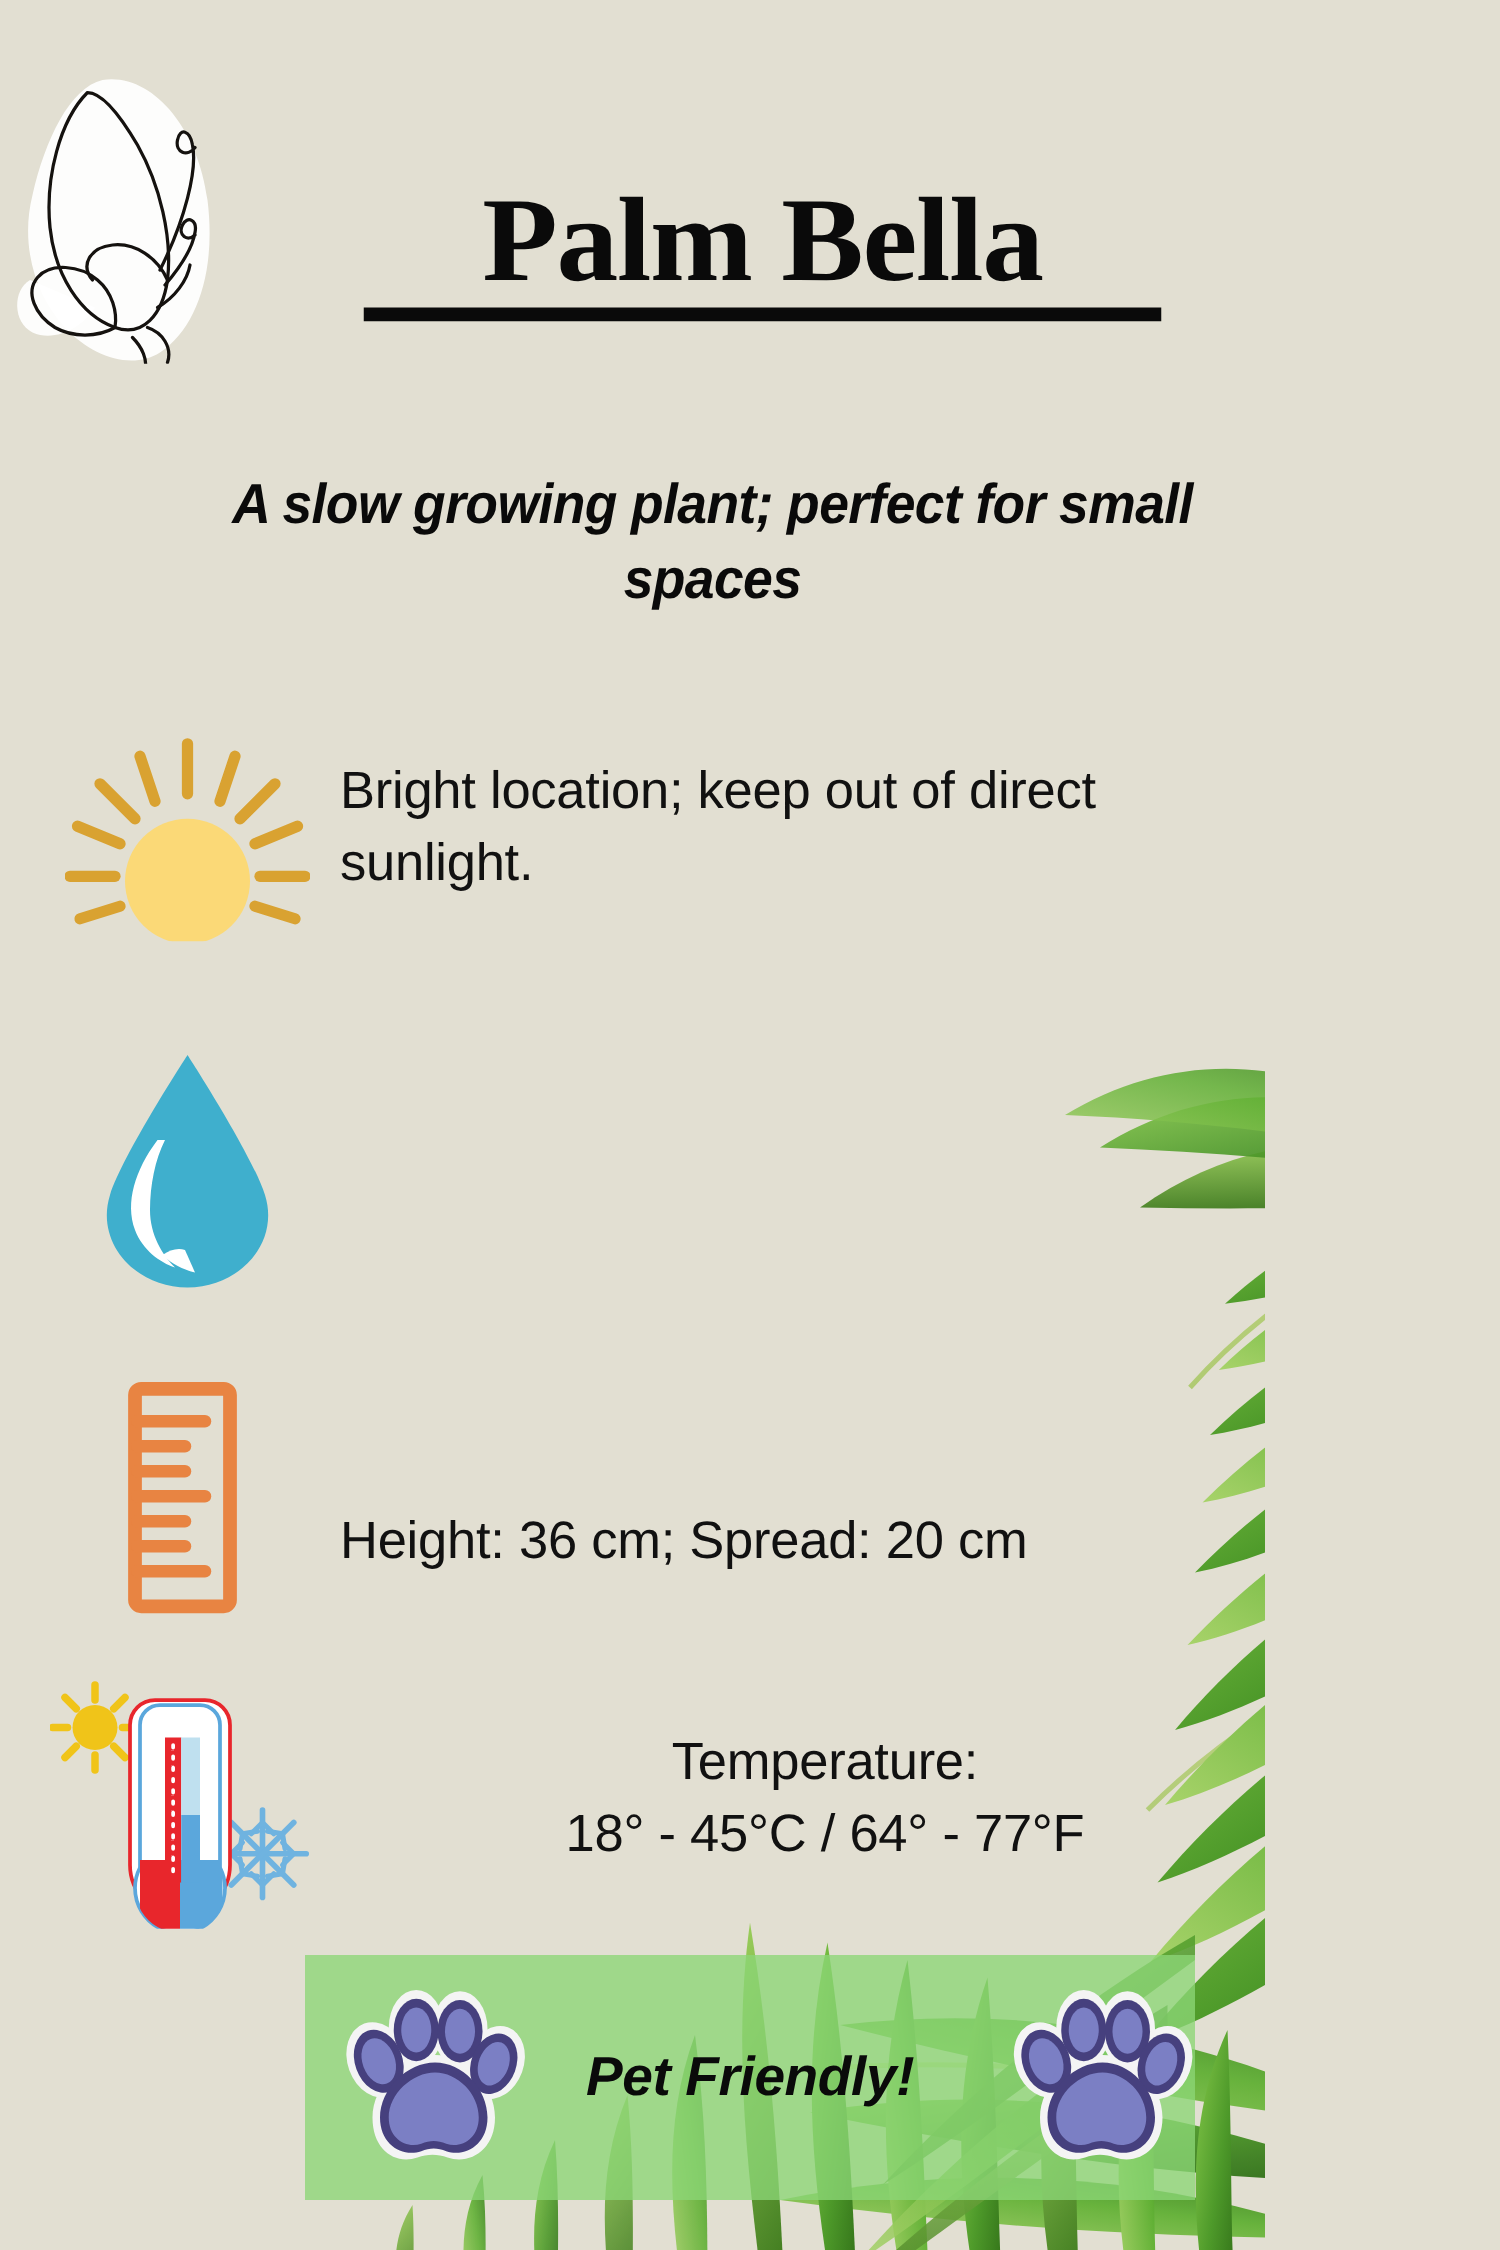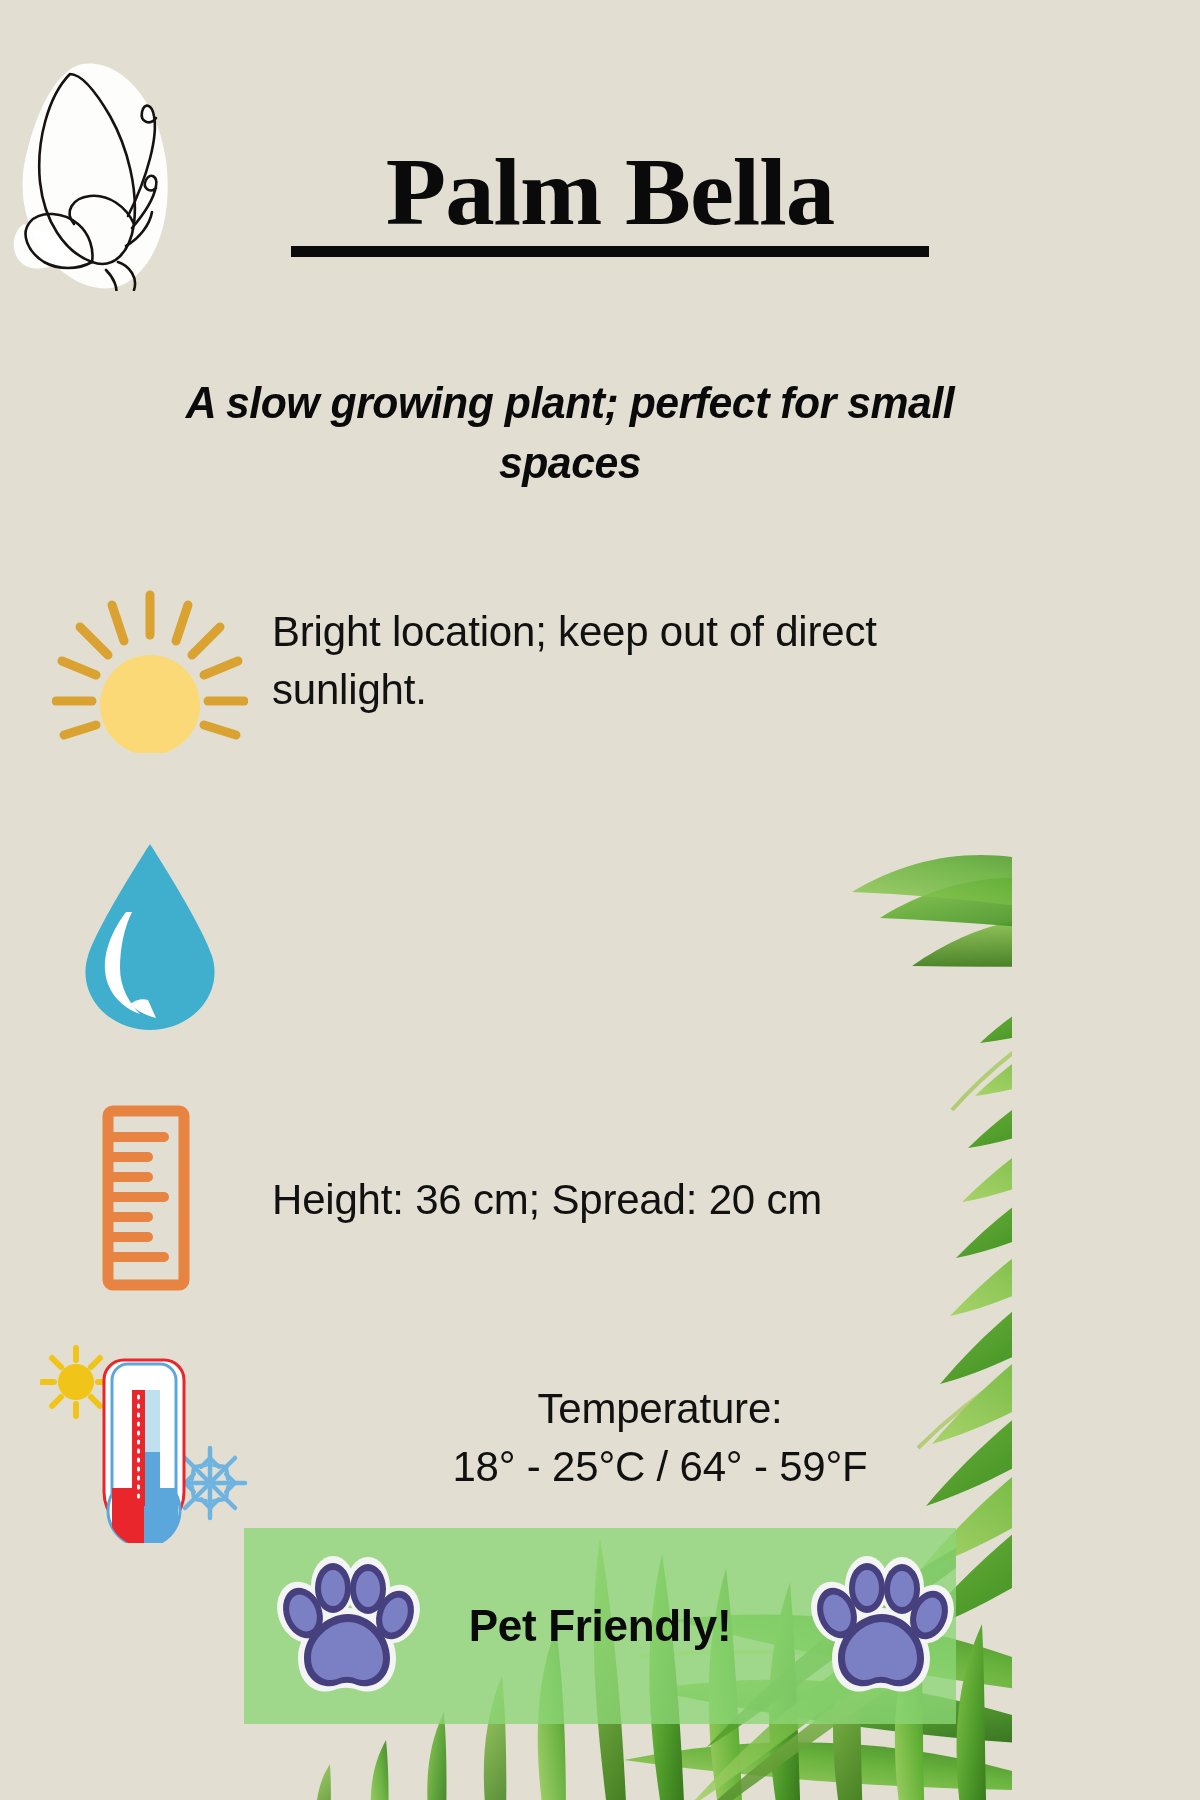--- a/index.html
+++ b/index.html
@@ -86,35 +86,36 @@
     letter-spacing:-0.2px;
   }
   #row-light{ left:52px; top:535px; }
   #row-light .row-icon{ width:196px;height:170px; }
   #row-light .row-text{ width:760px; margin-left:24px; margin-top:20px; }
 
   #row-water{ left:52px; top:790px; }
   #row-water .row-icon{ width:196px;height:200px; }
   #row-water .row-text{ width:800px; margin-left:24px; margin-top:8px; }
 
-  #row-size{ left:52px; top:1055px; }
+  #row-size{ left:52px; top:1055px;align-items:center; }
   #row-size .row-icon{ width:196px;height:190px; }
   #row-size .row-text{ width:800px; margin-left:24px; margin-top:68px; }
 
   #row-temp{ left:40px; top:1290px; }
   #row-temp .row-icon{ width:208px;height:205px; }
   #row-temp .row-text{ width:800px; margin-left:12px; margin-top:42px;text-align:center; }
 
   
   #pet-banner{
     position:absolute;
-    left:244px;top:1480px;
+    left:244px;top:1516px;
     width:712px;height:196px;
     background:rgba(140,214,118,0.78);
     z-index:4;
+    font-style:italic;
   }
   #paw-left{ position:absolute;left:28px;top:22px;width:152px;height:152px; }
   #paw-right{ position:absolute;left:562px;top:22px;width:152px;height:152px; }
   #pet-label{
     position:absolute;left:0;top:0;width:712px;height:196px;
     display:flex;align-items:center;justify-content:center;
     font-size:44px;font-weight:bold;color:#0a0a0a;
     letter-spacing:-0.3px;
   }
 </style>
@@ -375,21 +376,21 @@
             <line x1="98" y1="158" x2="98" y2="158.1"></line>
           </g>
           <g stroke="#ffffff" stroke-width="3" stroke-linecap="round" stroke-dasharray="2 7">
             <line x1="98.5" y1="58" x2="98.5" y2="166"></line>
           </g>
         </g>
       </svg>
     </div>
     <div class="row-text">
       <div>Temperature:</div>
-      <div>18° - 25°C / 64° - 59°F</div>
+      <div>18° - 45°C / 64° - 77°F</div>
     </div>
   </div>
 
   <div id="pet-banner">
 
     <svg id="paw-left" viewBox="0 0 152 152" xmlns="http://www.w3.org/2000/svg">
       <g>
 
         <g fill="#f4f4f4">
           <ellipse cx="30" cy="62" rx="24" ry="31" transform="rotate(-20 30 62)"></ellipse>

